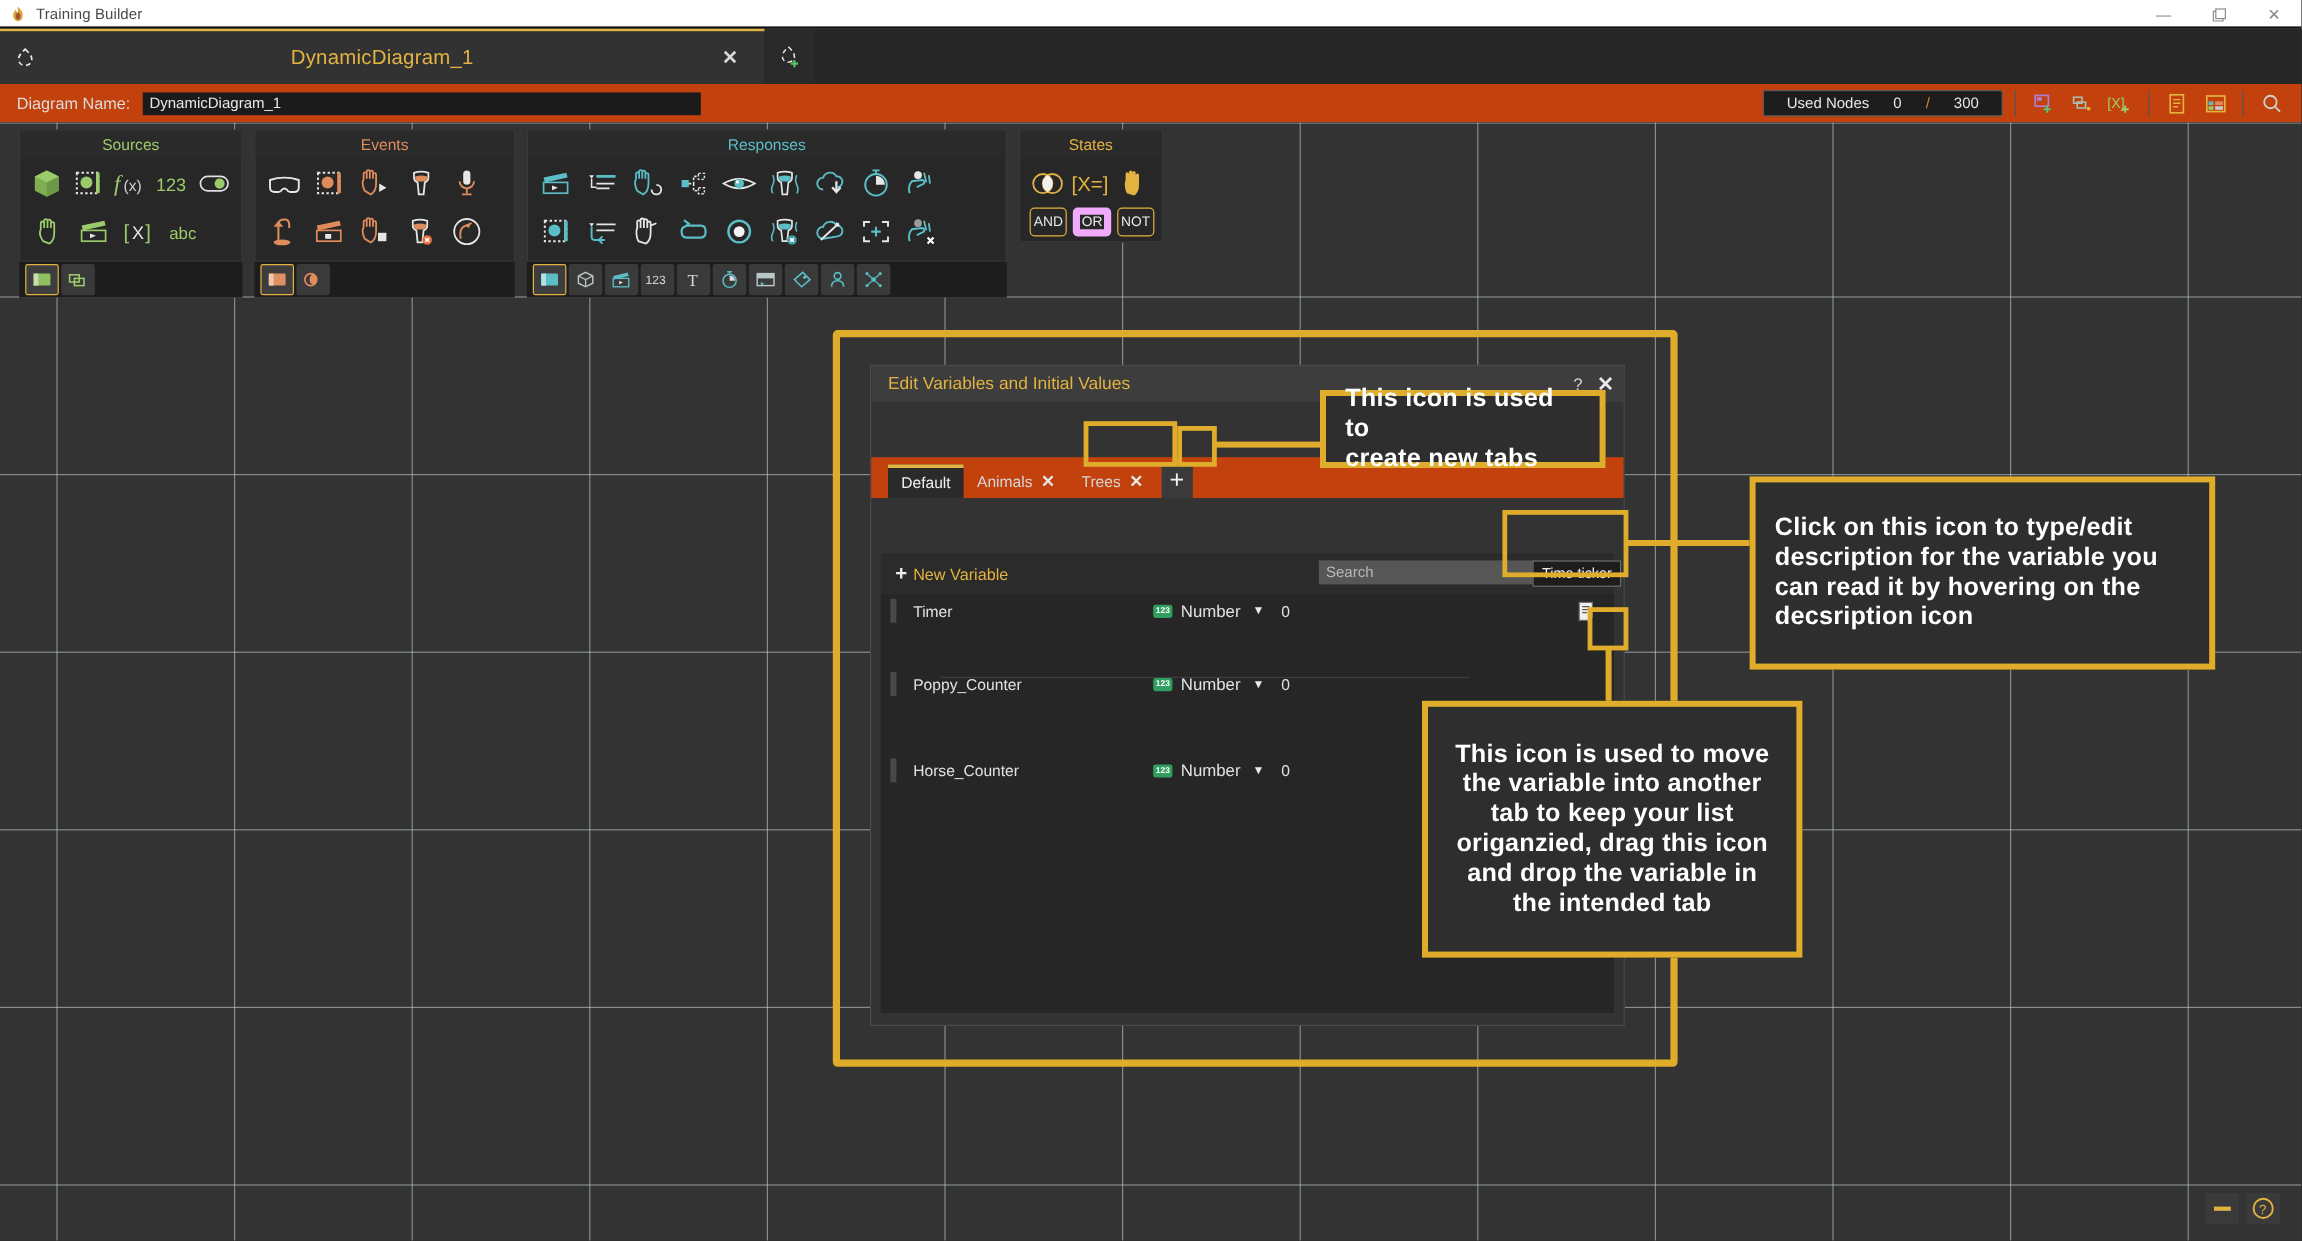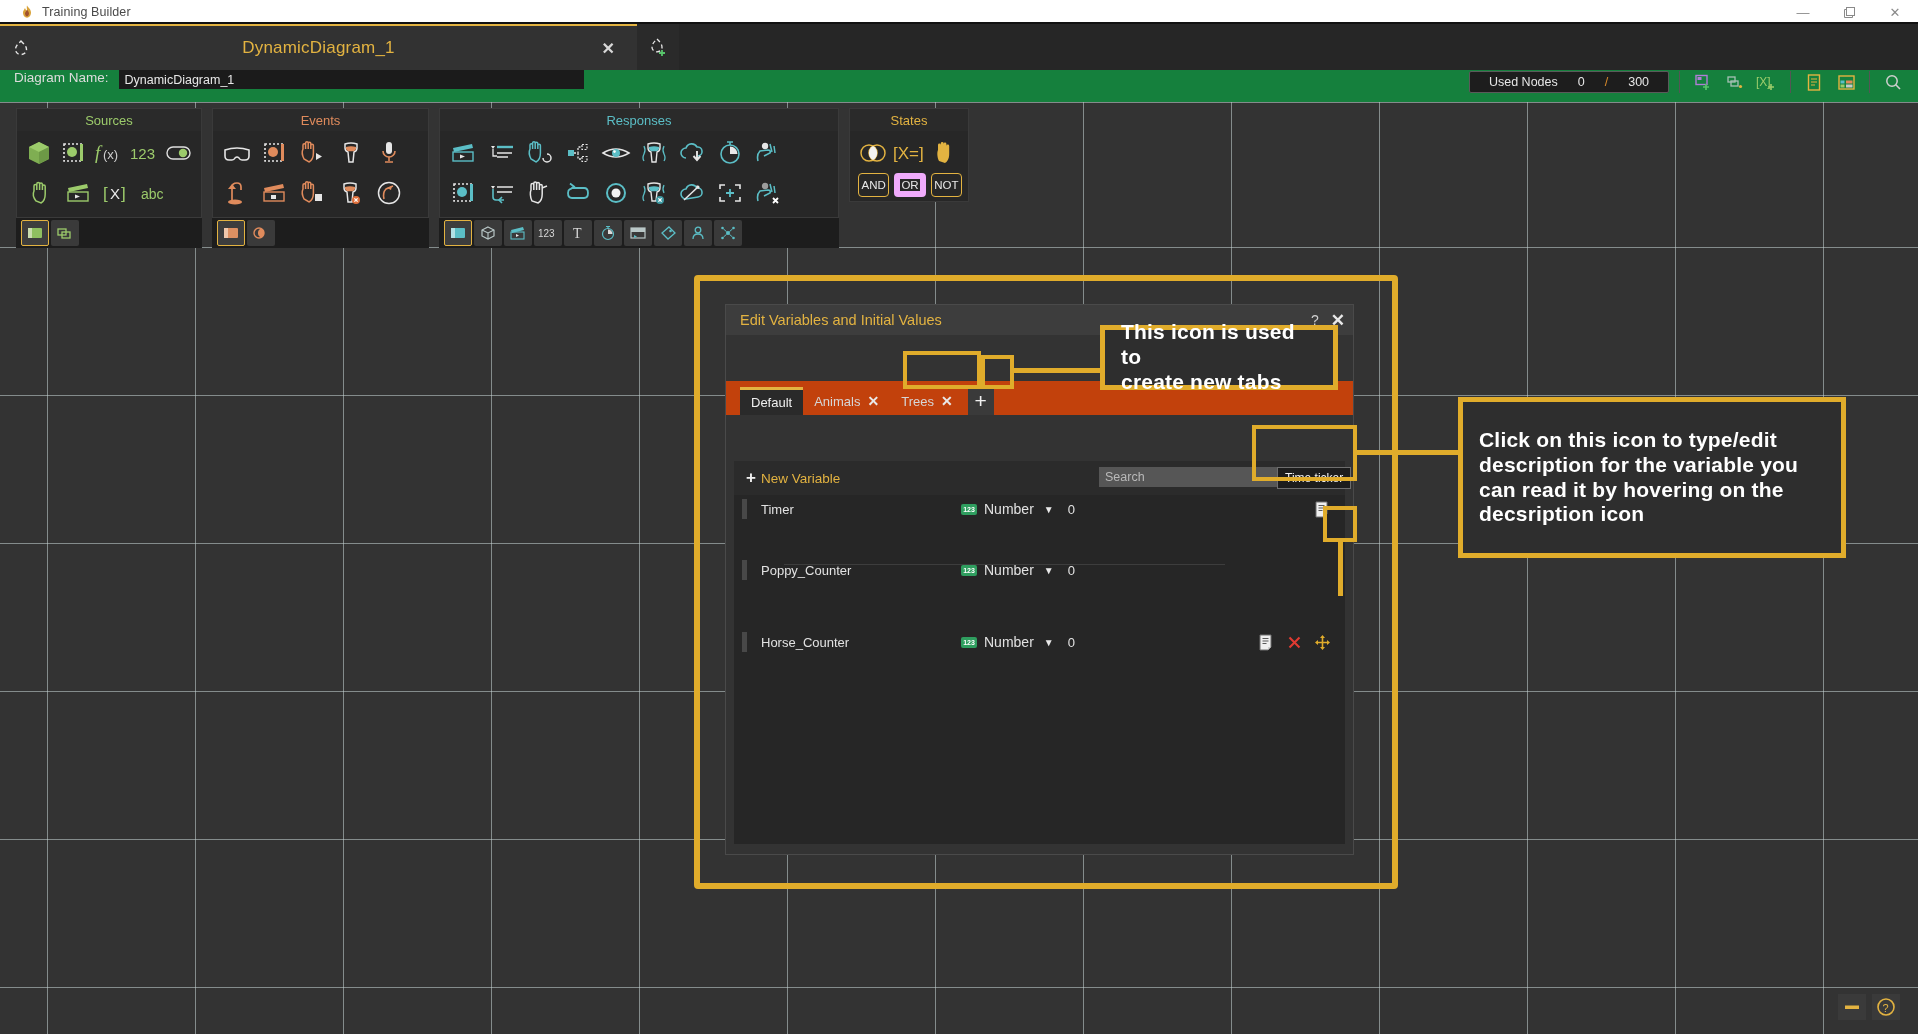--- a/index.html
+++ b/index.html
@@ -9,21 +9,21 @@
     font-family: "Liberation Sans", sans-serif;
     overflow: hidden;
   }
   #root { position: relative; width: 1918px; height: 1034px; }
 
   
   .os-bar {
     position: absolute; left: 0; top: 0; width: 1918px; height: 24px;
     background: #ffffff; display: flex; align-items: center;
   }
-  .os-left { display: flex; align-items: center; gap: 8px; padding-left: 20px; }
+  .os-left { display: flex; align-items: center; gap: 8px; padding-left: 8px; }
   .os-flame { width: 14px; height: 14px; position: relative; }
   .os-title { font-size: 12.5px; color: #4a4a4a; letter-spacing: .1px; }
   .os-right { margin-left: auto; display: flex; align-items: center; }
   .os-btn { width: 46px; height: 24px; display: flex; align-items: center; justify-content: center;
             color: #8a8a8a; font-size: 13px; }
   .os-underline { position: absolute; left: 0; top: 22px; width: 1918px; height: 2px; background: #111; }
 
   
   .tabstrip {
     position: absolute; left: 0; top: 24px; width: 1918px; height: 46px;
@@ -40,21 +40,21 @@
     flex: 1; text-align: center; color: #e3b341; font-size: 17px; letter-spacing: .2px;
   }
   .tab-close { position: absolute; right: 22px; top: 50%; transform: translateY(-50%);
                color: #d8d8d8; font-size: 16px; font-weight: bold; }
   .tab-new { width: 42px; height: 46px; background: #2a2a2a;
              display: flex; align-items: center; justify-content: center; }
 
   
   .namerow {
     position: absolute; left: 0; top: 70px; width: 1918px; height: 32px;
-    background: #15803d; display: flex; align-items: flex-start;
+    background: #c2410c; display: flex; align-items: center;
   }
   .namerow-label { color: #dcdcdc; font-size: 13.5px; margin-left: 14px; }
   .namerow-input {
     margin-left: 10px; width: 465px; height: 19px; background: #1b1b1b;
     border: none; color: #e8e8e8; font-size: 12.5px; padding: 0 6px;
     font-family: "Liberation Sans", sans-serif;
   }
   .namerow-right { margin-left: auto; display: flex; align-items: center; gap: 6px; padding-right: 12px; }
   .nodes-pill {
     width: 200px; height: 22px; background: #1d1d1d; border: 1px solid #5a5a5a;
@@ -825,20 +825,23 @@
 
   <div class="callout" style="left:1458px; top:397px; width:388px; height:161px; display:flex; align-items:center;">
     <span>Click on this icon to type/edit description for the variable you can read it by hovering on the decsription icon</span>
   </div>
 
   <div class="callout" style="left:1100px; top:325px; width:238px; height:65px; display:flex; align-items:center;">
     <span style="white-space:pre-line">This icon is used to
 create new tabs</span>
   </div>
 
+  <div class="callout center" style="left:1185px; top:584px; width:317px; height:214px; display:flex; align-items:center; justify-content:center;">
+    <span>This icon is used to move the variable into another tab to keep your list origanzied, drag this icon and drop the variable in the intended tab</span>
+  </div>
 
   <div class="br-btns">
     <div class="br-btn">
       <svg width="18" height="14" viewBox="0 0 18 14">
           <rect x="2" y="5.5" width="14" height="3.5" fill="#e3b341"></rect>
         </svg>
     </div>
     <div class="br-btn">
       <svg width="20" height="20" viewBox="0 0 20 20">
           <circle cx="10" cy="10" r="8" fill="none" stroke="#e3b341" stroke-width="1.6"></circle>

